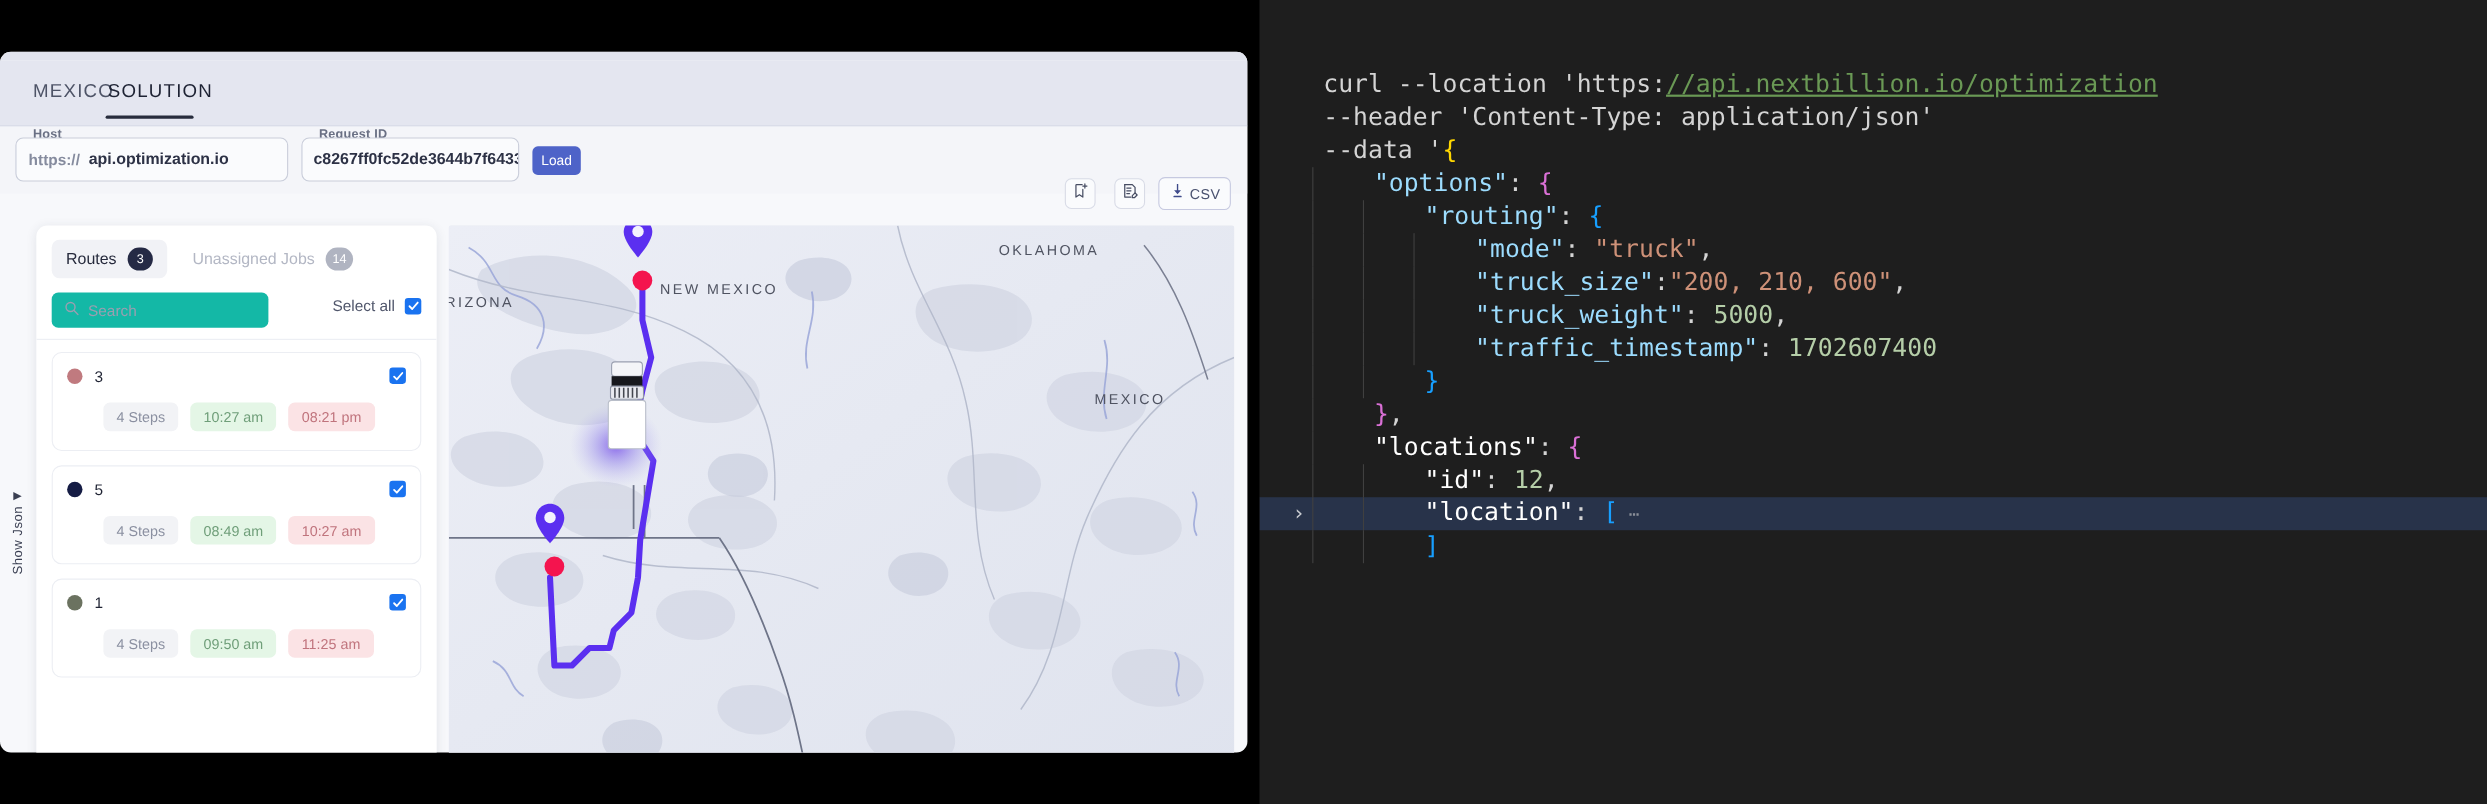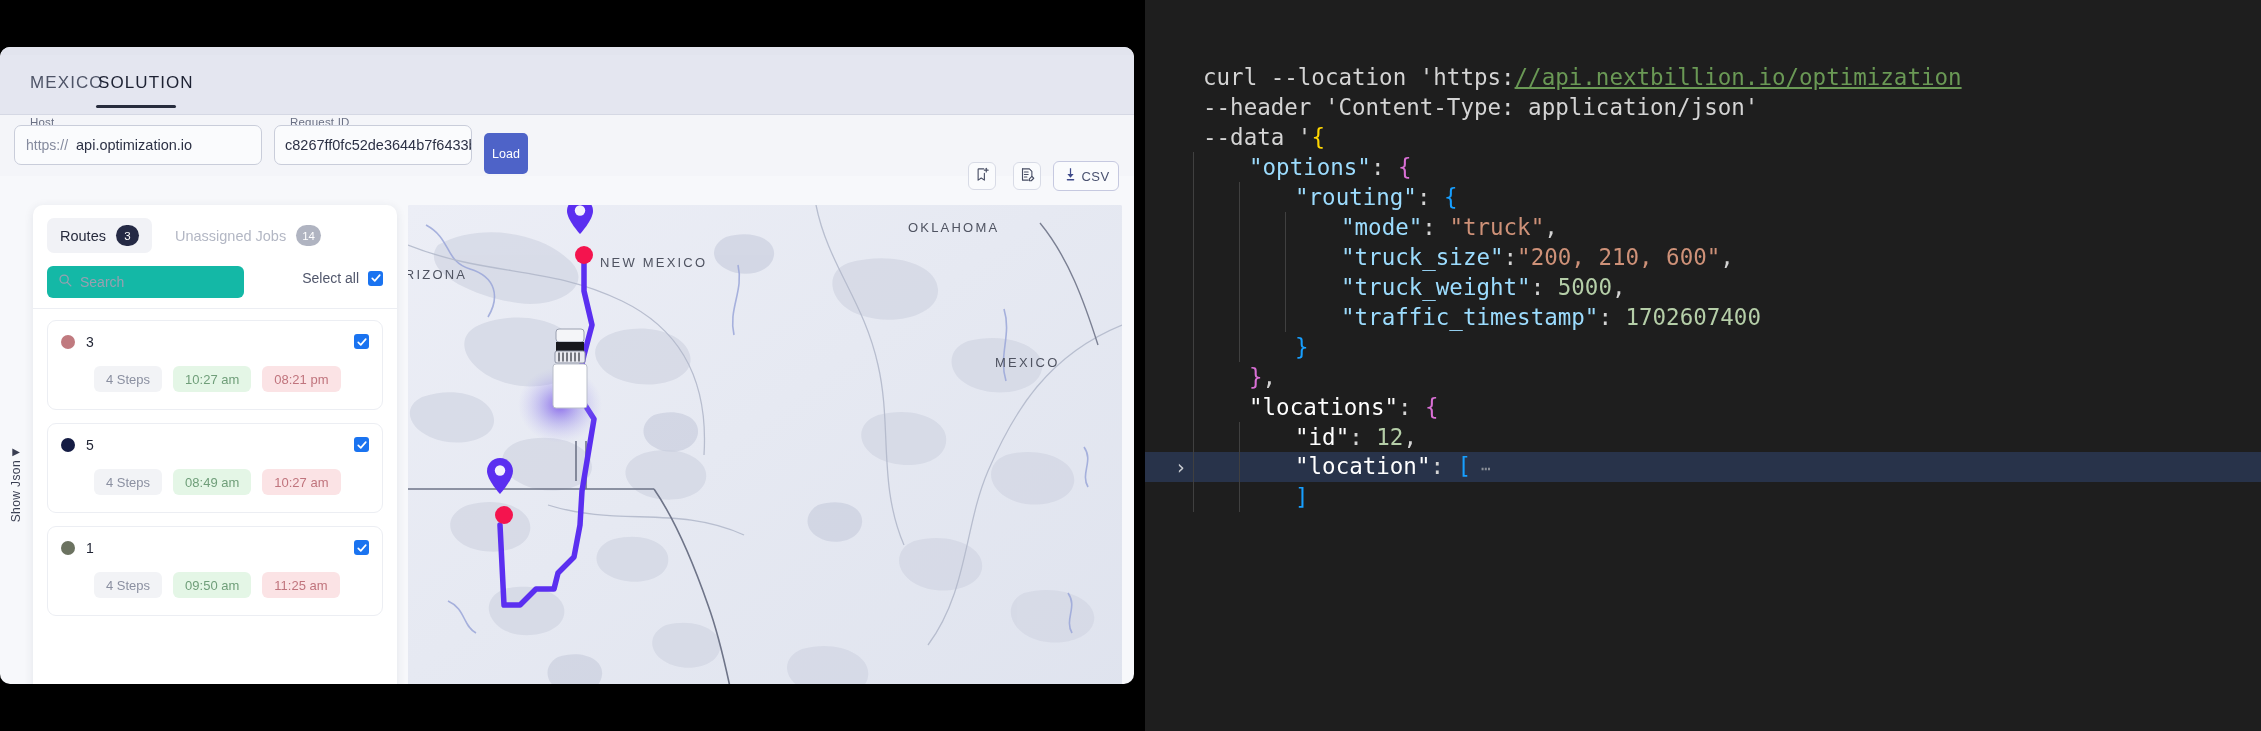--- a/index.html
+++ b/index.html
@@ -41,21 +41,21 @@
   #tab-solution-underline {
     position: absolute; left: 96px; top: 50px; width: 80px; height: 3px;
     background: #272c3d; border-radius: 2px;
   }
 
   
   #formrow {
     position: absolute; left: 0; top: 68px; width: 1134px; height: 61px;
     background: #f4f5f9;
   }
-  .field-wrap { position: absolute; top: 10px; }
+  .field-wrap { position: absolute; top: 10px; font-weight: bold; }
   .field-box {
     position: relative;
     border: 1px solid #c9cdda;
     border-radius: 7px;
     background: #fafbfd;
     height: 40px;
     display: flex; align-items: center;
   }
   .field-legend {
     position: absolute; top: -9px; left: 11px;
@@ -71,21 +71,21 @@
   }
   .host-val { font-size: 14.5px; color: #2c3145; padding-left: 8px; }
   #req-wrap { left: 274px; width: 174px; }
   #req-wrap .field-box { width: 198px; overflow: hidden; }
   .req-val {
     font-size: 14.5px; color: #2c3145; padding-left: 10px;
     white-space: nowrap;
   }
   #load-btn {
     position: absolute; left: 484px; top: 18px;
-    width: 44px; height: 41px;
+    width: 44px; height: 26px;
     background: #4e63c8; border: none; border-radius: 5px;
     color: #ffffff; font-size: 12.5px;
     font-family: "Liberation Sans", sans-serif;
     cursor: pointer;
     display: flex; align-items: center; justify-content: center;
   }
 
   
   .tool-btn {
     position: absolute; top: 115px;

